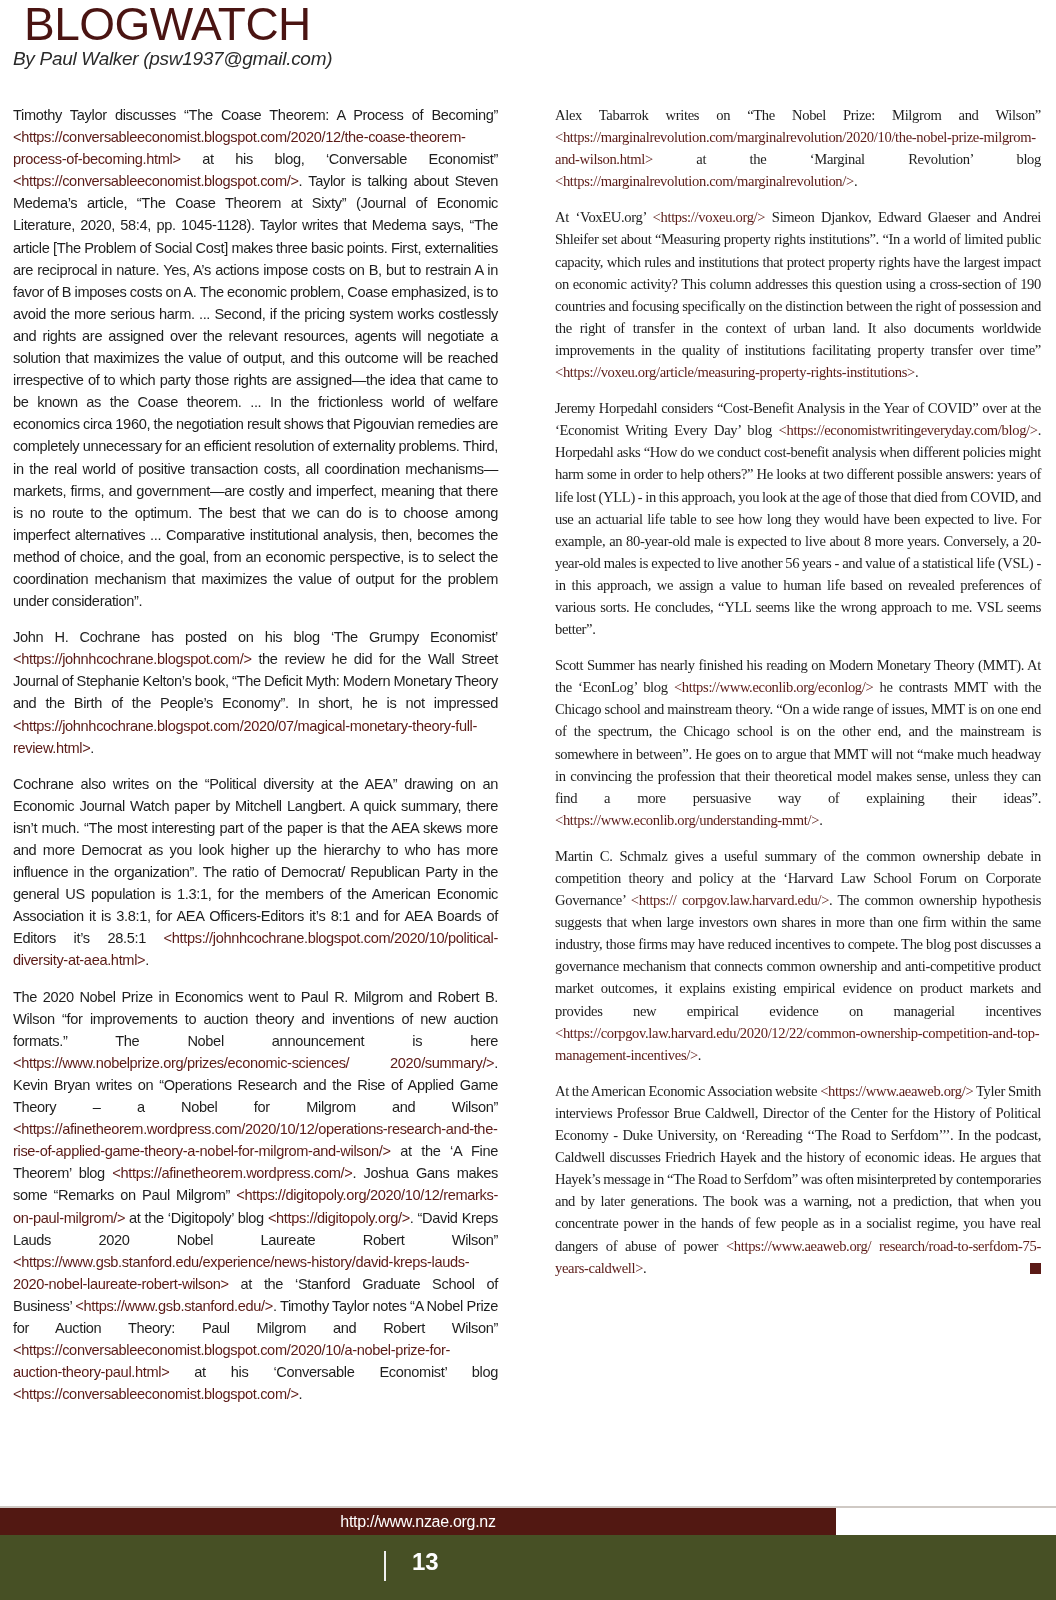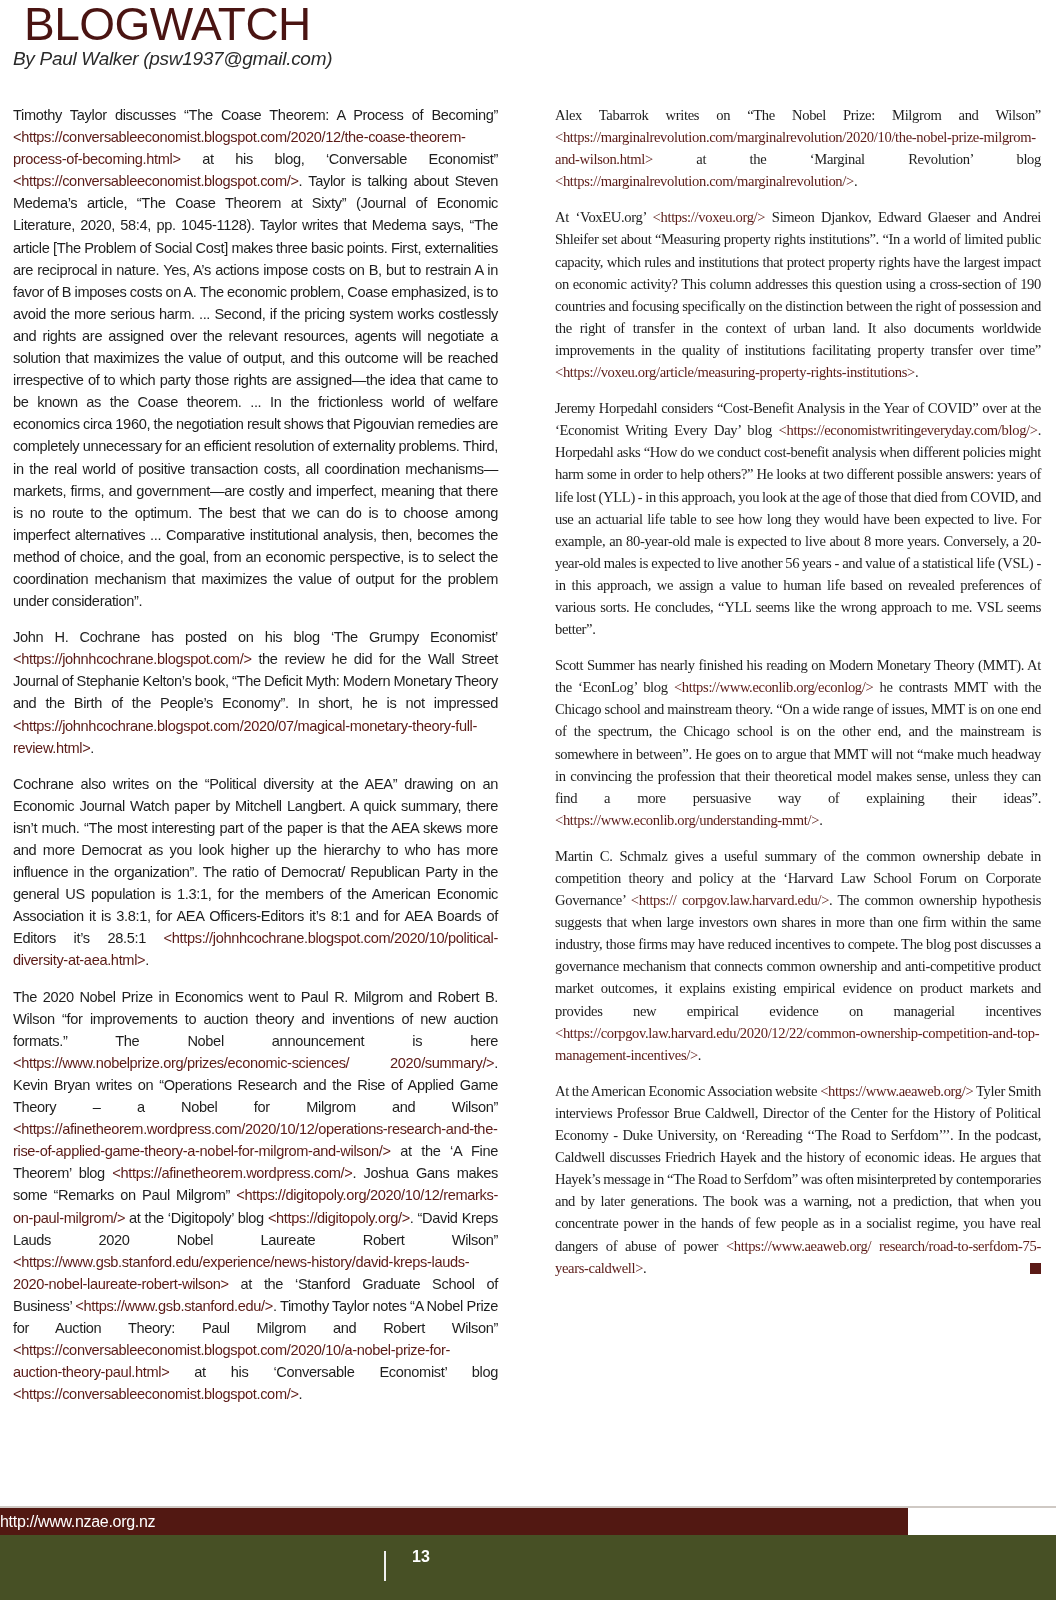--- a/index.html
+++ b/index.html
@@ -11,30 +11,30 @@
             color: #2a2a2a; margin: 0; letter-spacing: -0.3px; }
   .col { position: absolute; top: 86px; width: 485px; }
   .col-left { left: 13px; top: 104px; width: 485px; }
   .col-right { left: 555px; top: 104px; width: 486px; font-family: Liberation Serif, serif; }
   .para { margin: 0 0 14px 0; font-size: 14.6px; line-height: 22.1px; text-align: justify;
           letter-spacing: -0.35px; word-spacing: -0.5px; hyphens: none; }
   .link { color: #5a1a16; margin-top: 32px; }
   .end-mark { display: inline-block; width: 11px; height: 11px; background: #5a1a16;
               float: right; margin-top: 6px; }
   .footer-divider { position: absolute; left: 0; top: 1506px; width: 1056px; height: 2px; background: #cfc9c4; }
-  .footer-url-bar { position: absolute; left: 0; top: 1508px; width: 908px; height: 27px;
-                    background: #521812; color: #ffffff; text-align: left; font-size: 16px;
+  .footer-url-bar { position: absolute; left: 0; top: 1508px; width: 836px; height: 27px;
+                    background: #521812; color: #ffffff; text-align: center; font-size: 16px;
                     line-height: 27px; letter-spacing: -0.3px; }
   .footer-issue-bar { position: absolute; left: 0; top: 1535px; width: 1056px; height: 65px;
                       background: #475025; color: #ffffff; }
   .issue-text { position: absolute; left: 95px; top: 14px; font-size: 24px; font-style: italic;
                 letter-spacing: -0.6px; }
   .issue-sep { position: absolute; left: 383px; top: 16px; width: 2px; height: 30px; background: #f0f0f0; }
   .issue-sep { left: 384px; }
-  .page-number { position: absolute; left: 412px; top: 13px; font-size: 16px; font-weight: bold; }
+  .page-number { position: absolute; left: 412px; top: 13px; font-size: 24px; font-weight: bold; }
 </style>
 </head>
 <body>
 
 <h1 class="page-title">BLOGWATCH</h1>
 <p class="byline">By Paul Walker (psw1937@gmail.com)</p>
 
 <div class="col col-left">
     <p class="para"><span>Timothy Taylor discusses “The Coase Theorem: A Process of Becoming” </span><span class="link">&lt;https://conversableeconomist.blogspot.com/2020/12/the-coase-theorem-process-of-becoming.html&gt;</span><span> at his blog, ‘Conversable Economist” </span><span class="link">&lt;https://conversableeconomist.blogspot.com/&gt;</span><span>. Taylor is talking about Steven Medema’s article, “The Coase Theorem at Sixty” (Journal of Economic Literature, 2020, 58:4, pp. 1045-1128). Taylor writes that Medema says, “The article [The Problem of Social Cost] makes three basic points. First, externalities are reciprocal in nature. Yes, A’s actions impose costs on B, but to restrain A in favor of B imposes costs on A. The economic problem, Coase emphasized, is to avoid the more serious harm. ... Second, if the pricing system works costlessly and rights are assigned over the relevant resources, agents will negotiate a solution that maximizes the value of output, and this outcome will be reached irrespective of to which party those rights are assigned—the idea that came to be known as the Coase theorem. ... In the frictionless world of welfare economics circa 1960, the negotiation result shows that Pigouvian remedies are completely unnecessary for an efficient resolution of externality problems. Third, in the real world of positive transaction costs, all coordination mechanisms—markets, firms, and government—are costly and imperfect, meaning that there is no route to the optimum. The best that we can do is to choose among imperfect alternatives ... Comparative institutional analysis, then, becomes the method of choice, and the goal, from an economic perspective, is to select the coordination mechanism that maximizes the value of output for the problem under consideration”.</span></p>
     <p class="para"><span>John H. Cochrane has posted on his blog ‘The Grumpy Economist’ </span><span class="link">&lt;https://johnhcochrane.blogspot.com/&gt;</span><span> the review he did for the Wall Street Journal of Stephanie Kelton’s book, “The Deficit Myth: Modern Monetary Theory and the Birth of the People’s Economy”. In short, he is not impressed </span><span class="link">&lt;https://johnhcochrane.blogspot.com/2020/07/magical-monetary-theory-full-review.html&gt;</span><span>.</span></p>

